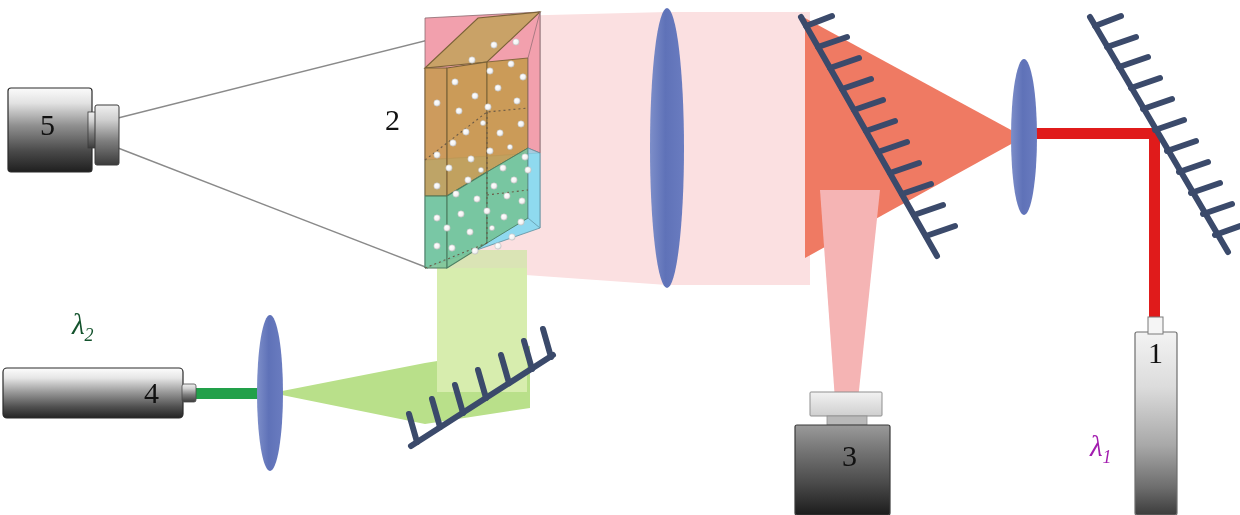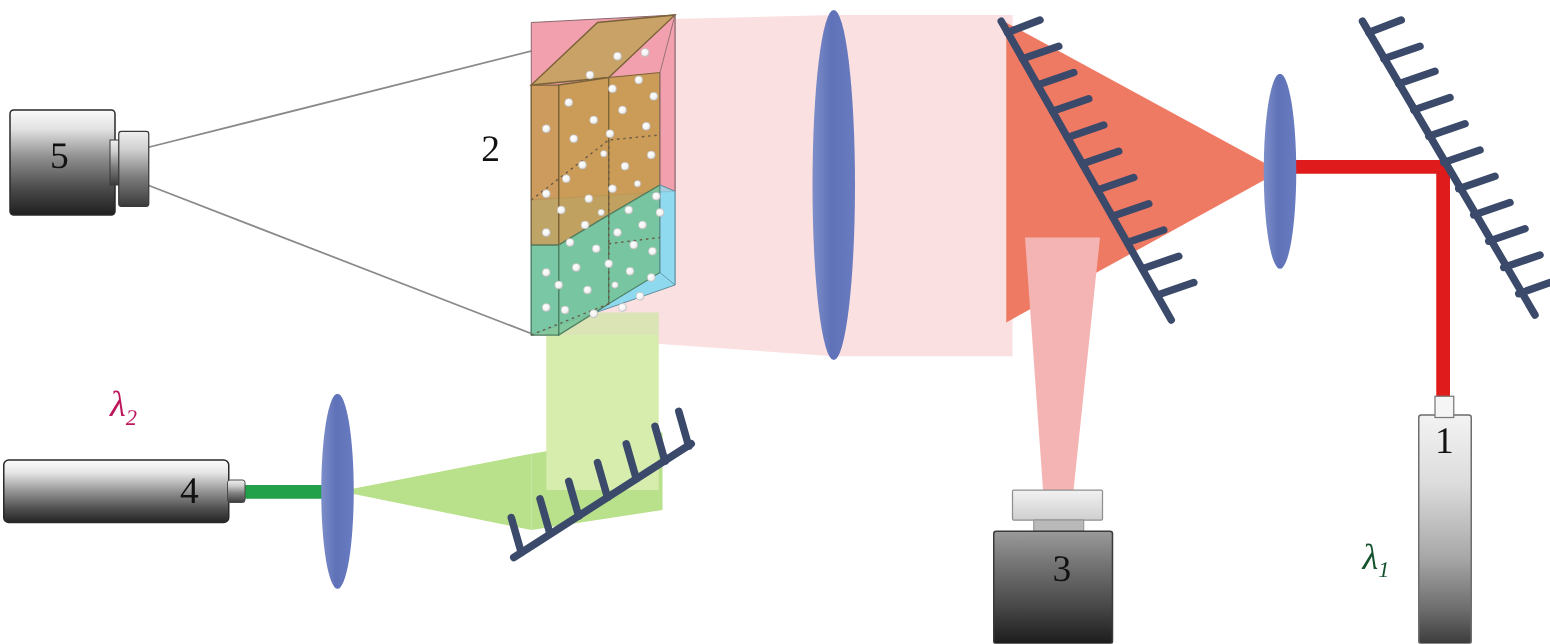--- a/index.html
+++ b/index.html
@@ -33,22 +33,22 @@
     color: #111111;
   }
   .lam {
     font-size: 29px;
     font-style: italic;
   }
   .lam sub {
     font-size: 0.62em;
     font-style: italic;
   }
-  .lam-red { color: #14532d; }
-  .lam-green { color: #be185d; margin-left: 16px; }
+  .lam-red { color: #a21caf; }
+  .lam-green { color: #14532d; }
   .crystal-lbl { font-size: 30px; color: #111111; }
 </style>
 </head>
 <body>
 
 <div id="stage">
 
   <svg id="scene" viewBox="0 0 1240 515" width="1240" height="515">
     <defs>
       <linearGradient id="gradCamBody" x1="0" y1="0" x2="0" y2="1">

